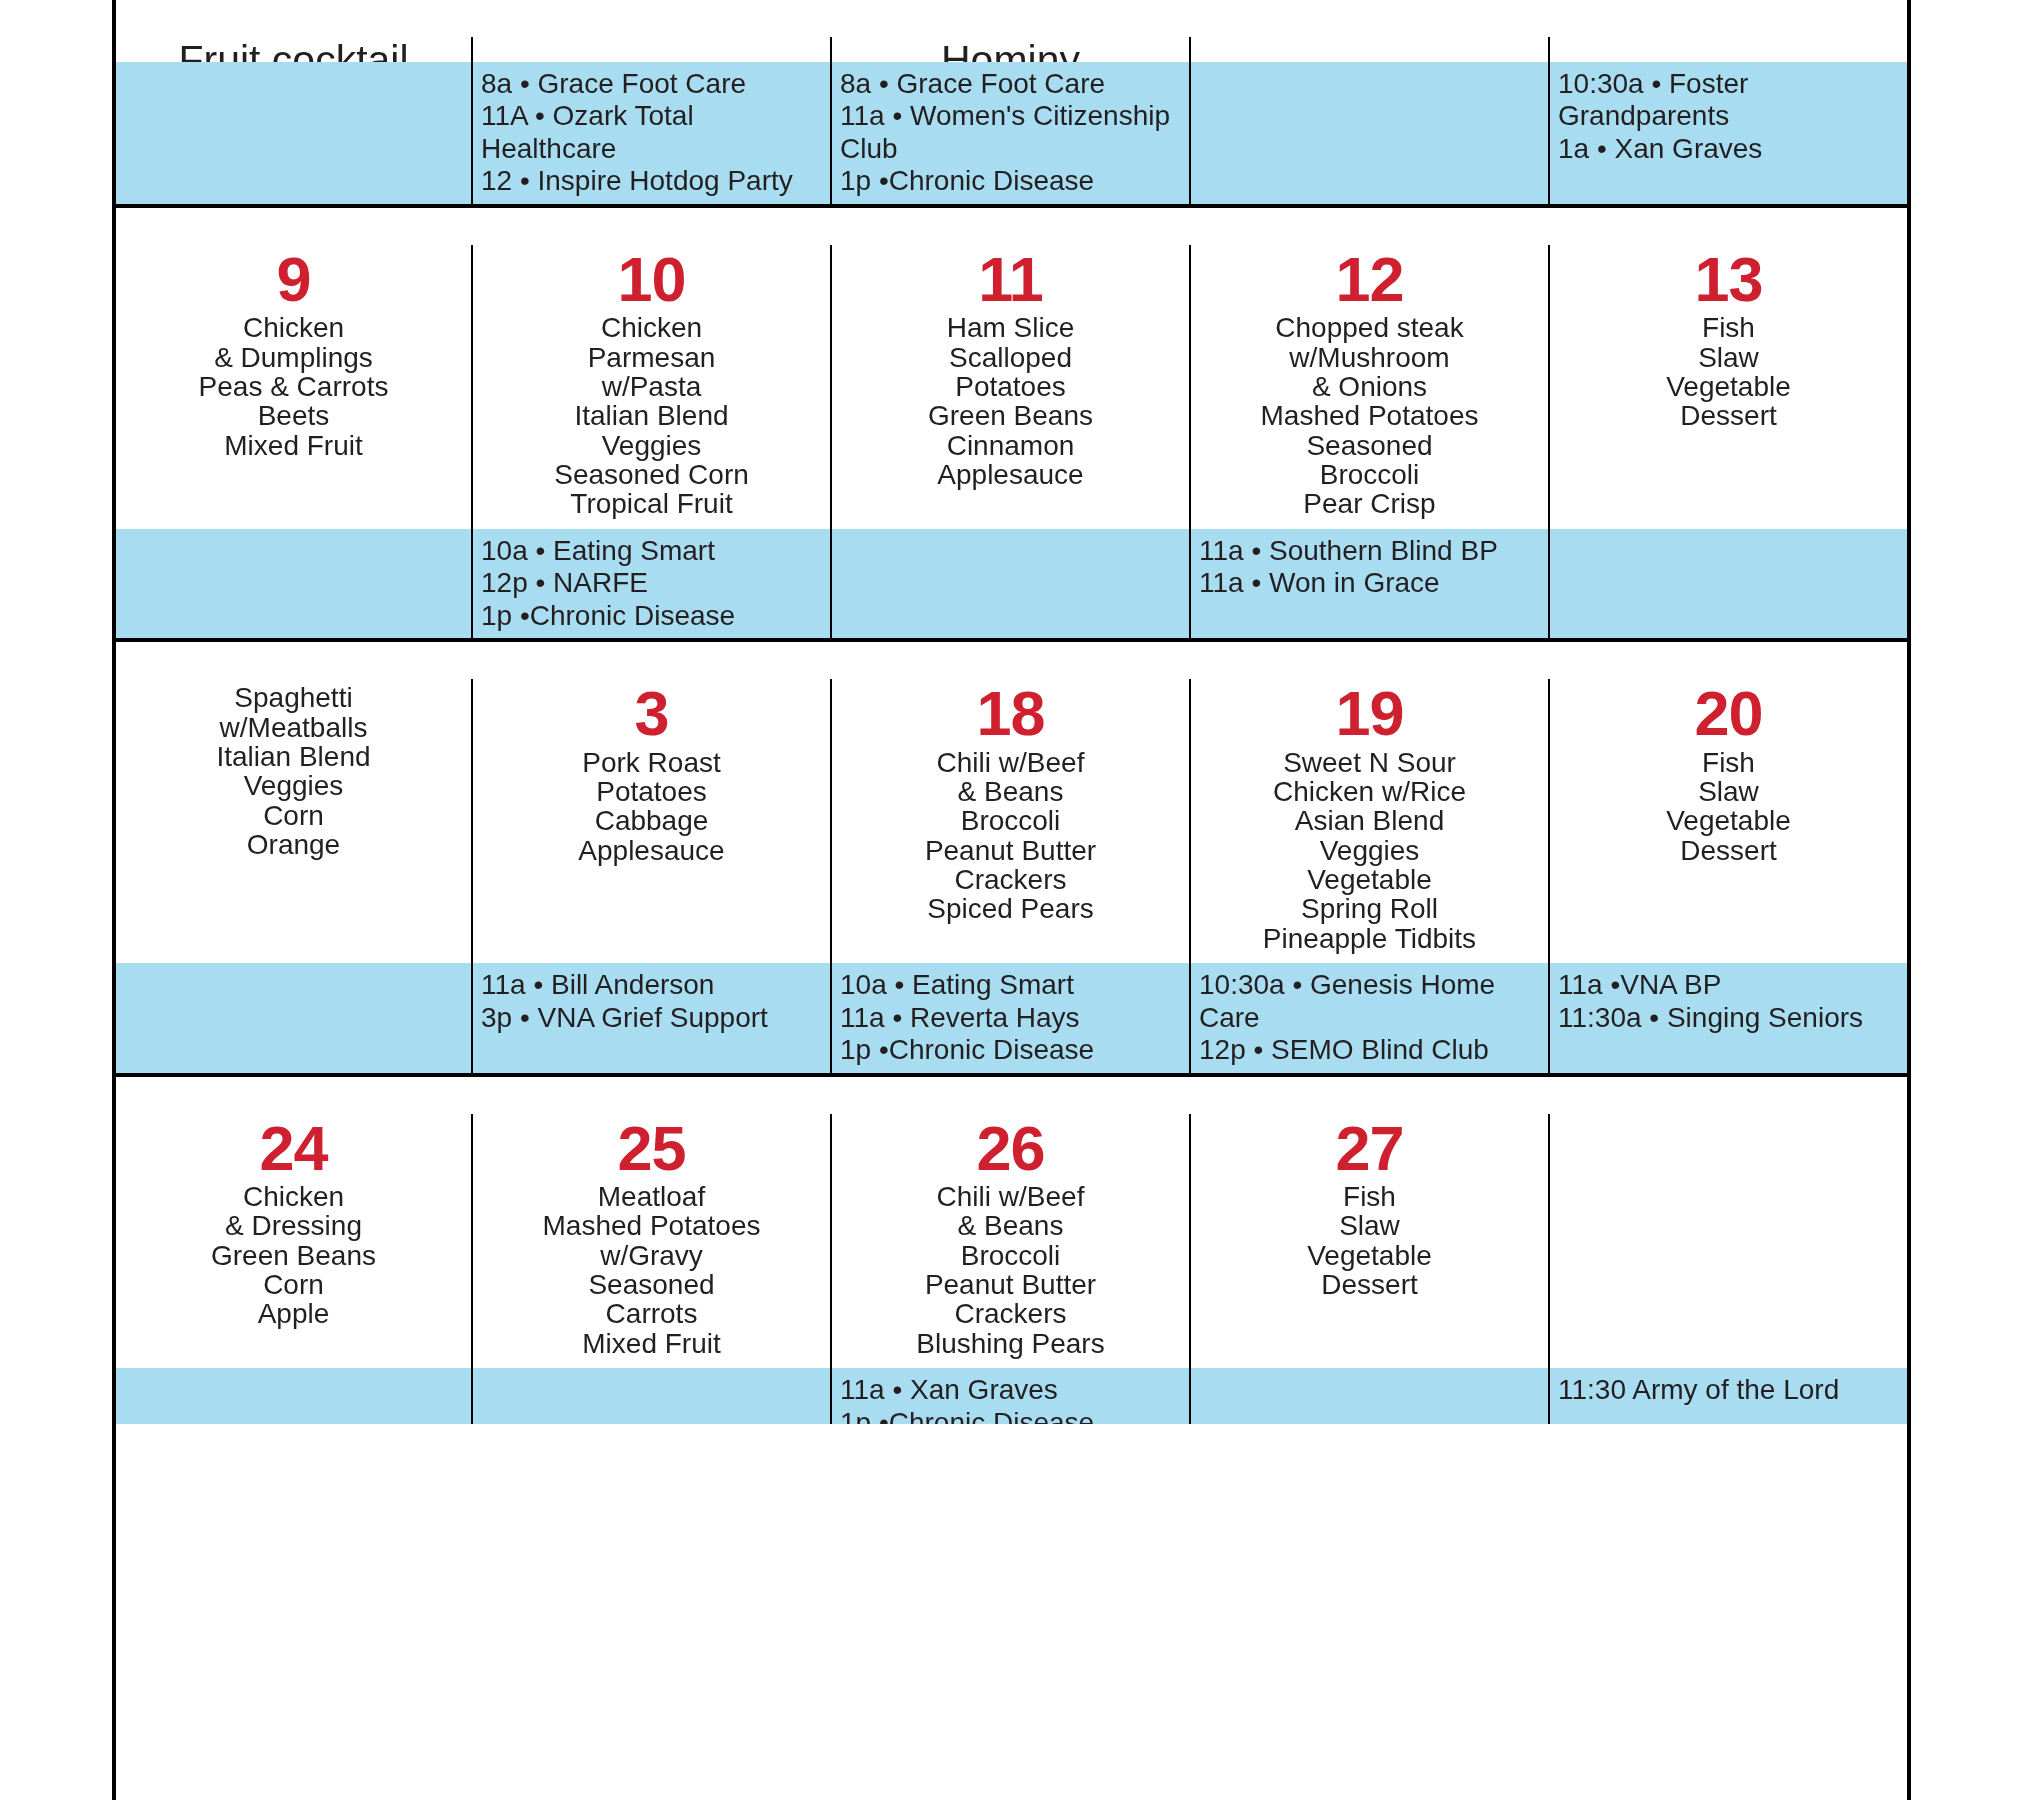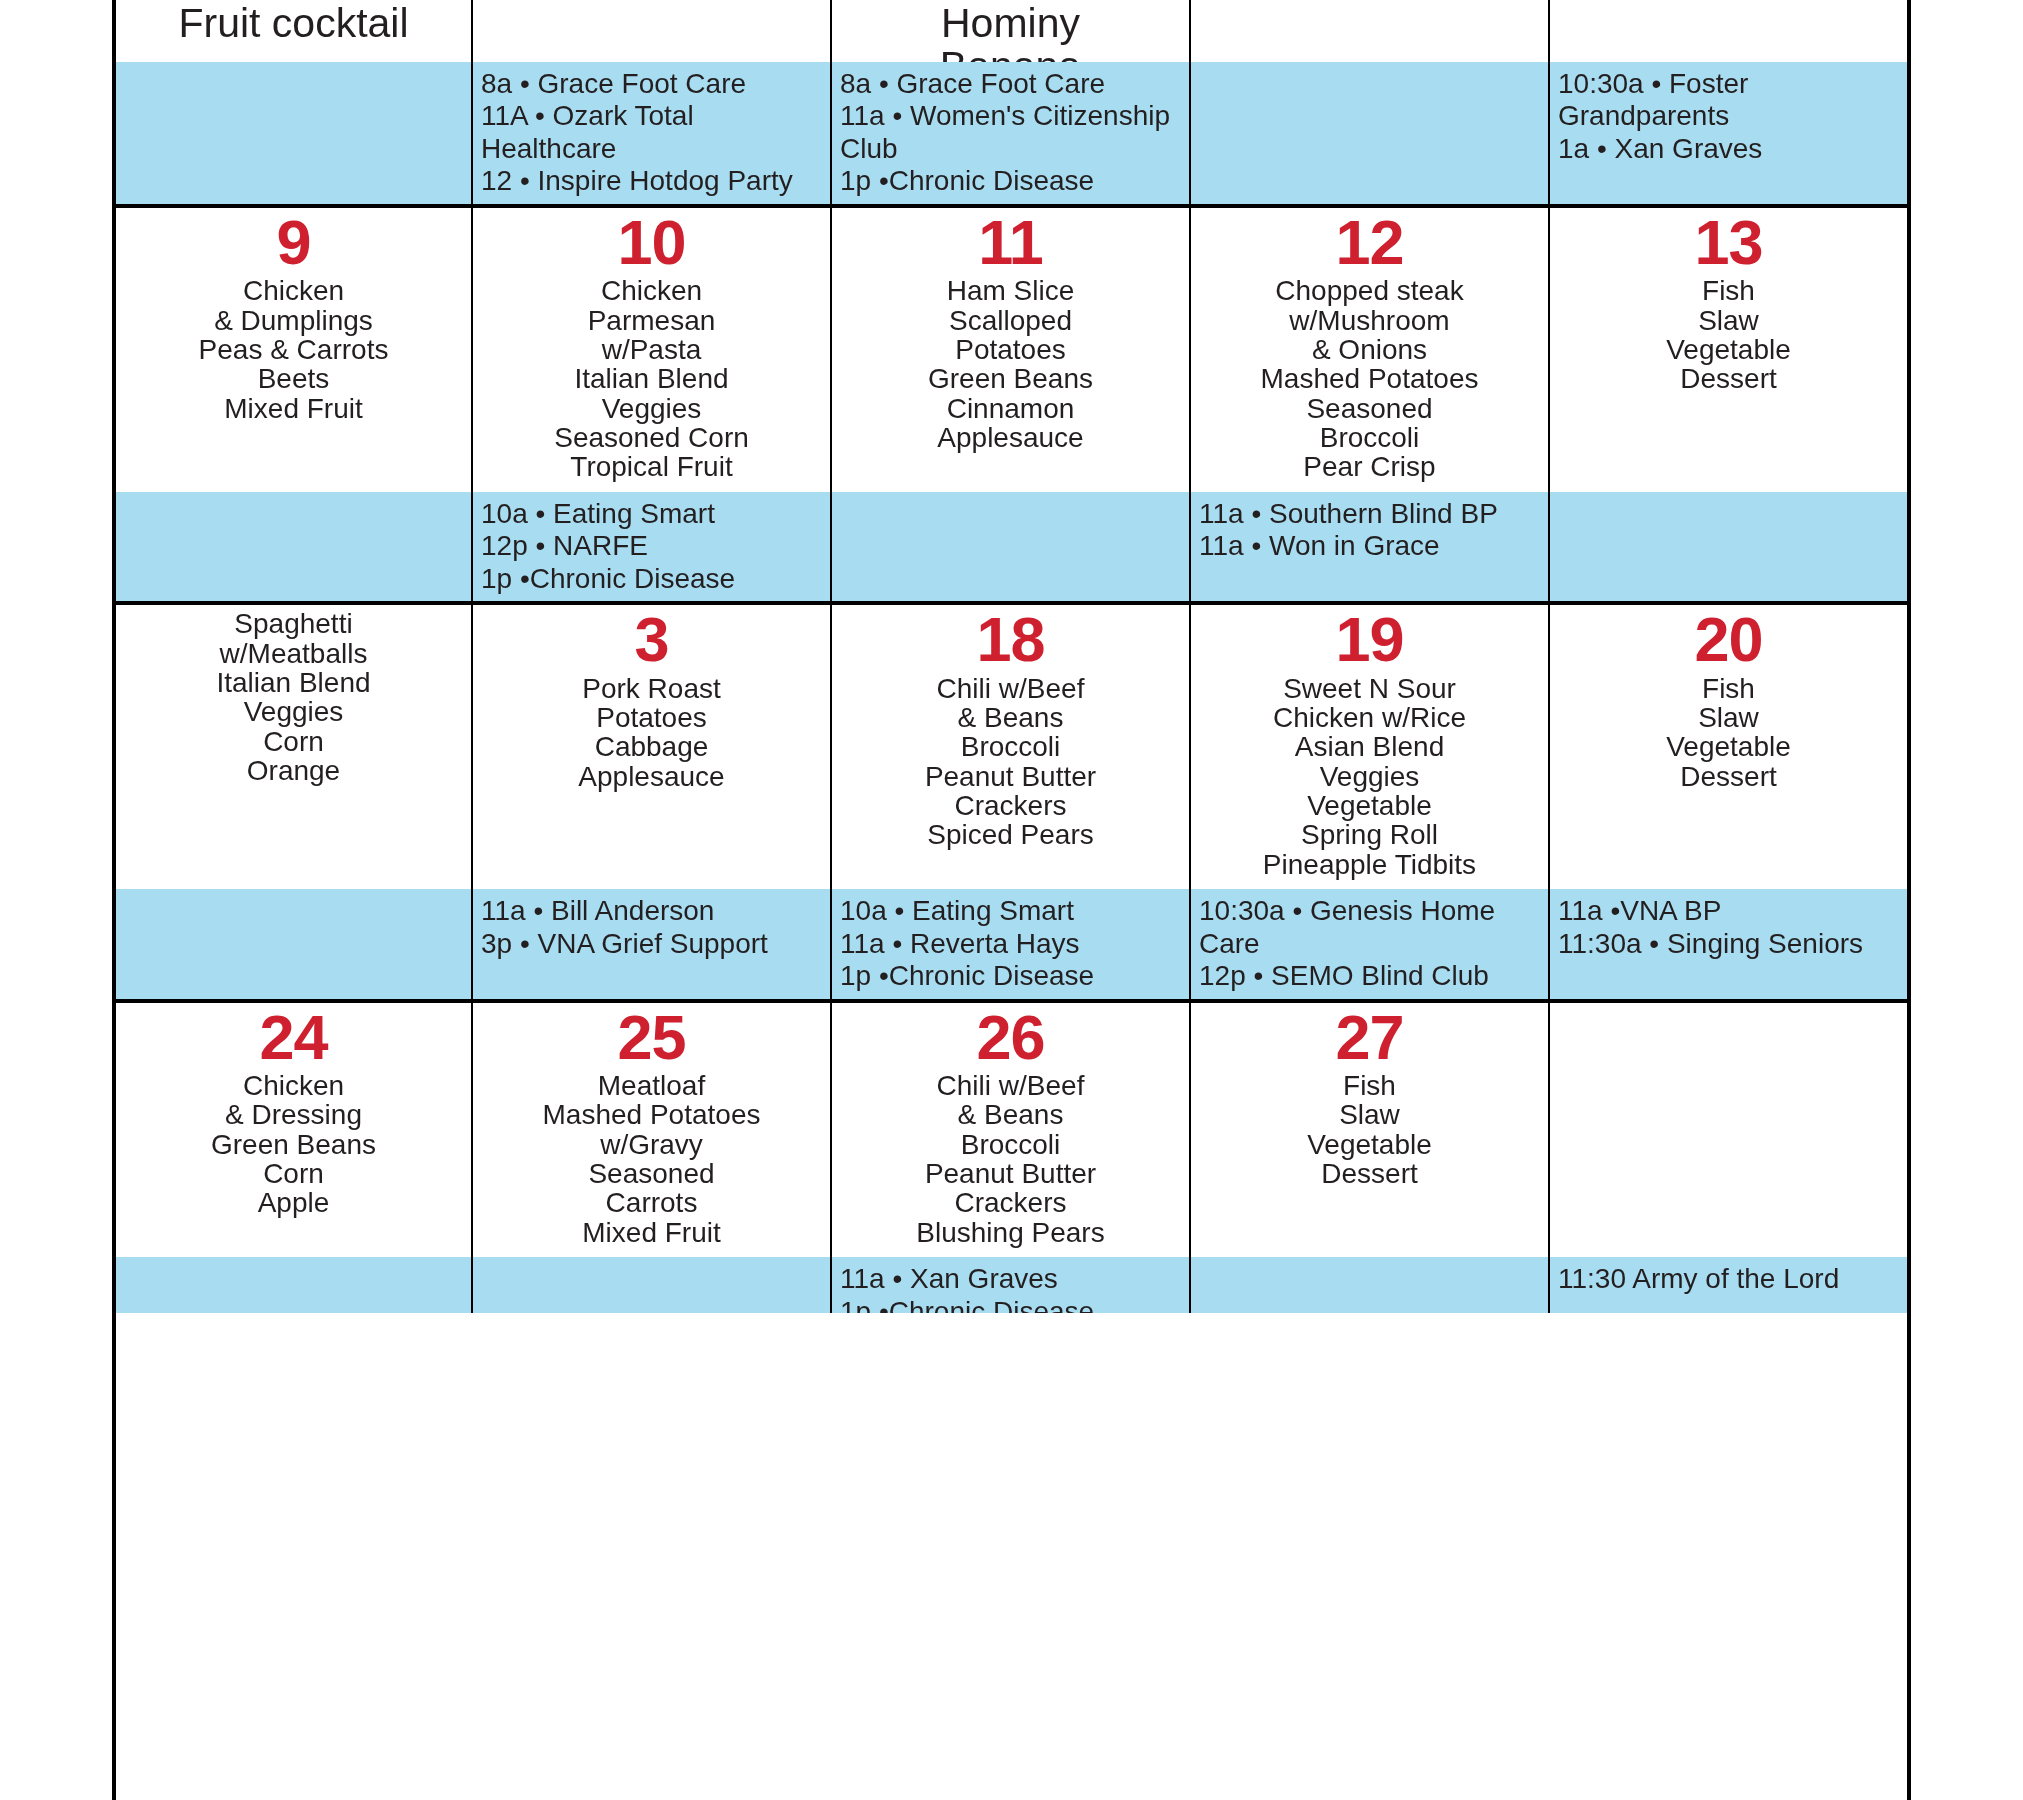--- a/index.html
+++ b/index.html
@@ -35,20 +35,21 @@
     border-top: 4px solid #000000;
   }
   .menu-cell {
     border-left: 2px solid #000000;
     border-right: 2px solid #000000;
     box-sizing: border-box;
     padding: 2px 6px 10px 6px;
     text-align: center;
     color: #231f20;
     min-height: 100px;
+    margin-top: 37px;
   }
   .menu-cell + .menu-cell { border-left: 0; }
 
   .date-num {
     font-size: 63px;
     font-weight: bold;
     color: #cf2030;
     line-height: 1.02;
     letter-spacing: -1px;
   }

